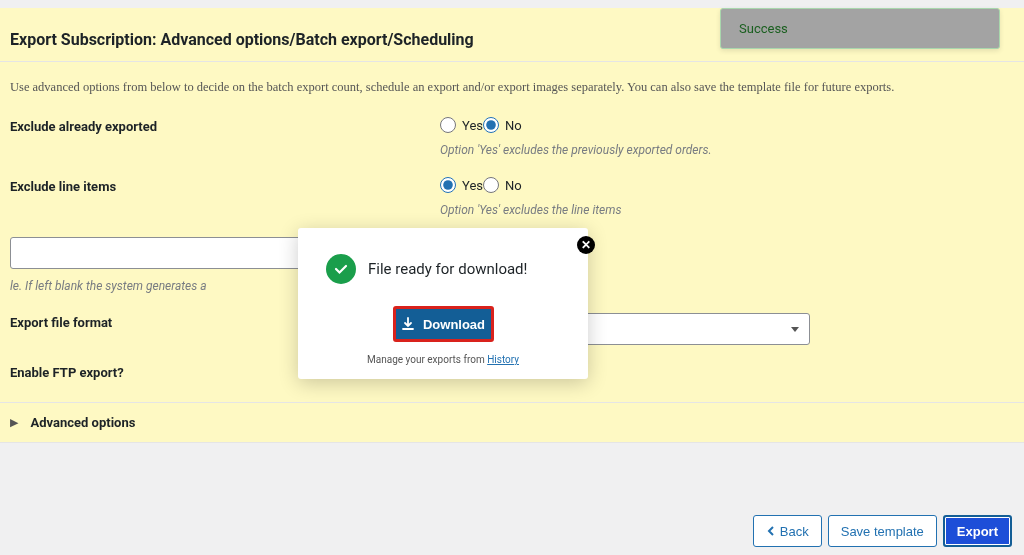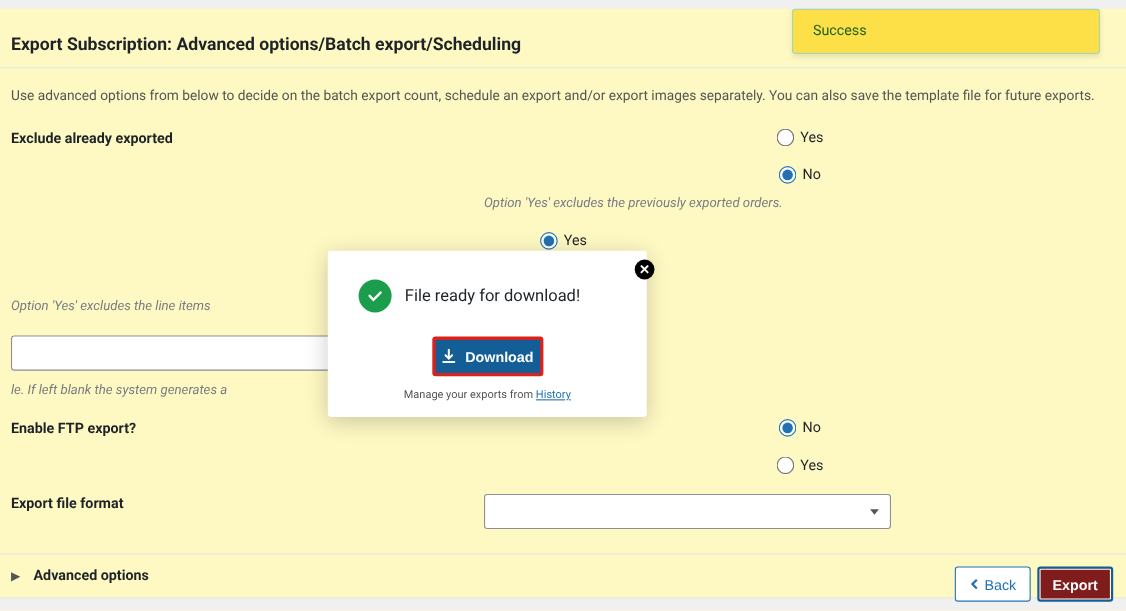--- a/index.html
+++ b/index.html
@@ -1,41 +1,41 @@
 <!DOCTYPE html>
 <html><head>
 <meta charset="utf-8">
 <style>
 * { box-sizing: border-box; margin: 0; padding: 0; }
 body { font-family: -apple-system, BlinkMacSystemFont, "Segoe UI", Roboto, sans-serif; background: #f0f0f1; width: 1024px; height: 555px; overflow: hidden; position: relative; }
 .topbar { height: 8px; background: #f0f0f1; }
 .page { background: #fef9c3; margin: 0; padding: 0; }
 .header { padding: 22px 10px 12px; border-bottom: 1px solid #e5e5e5; display: flex; justify-content: space-between; align-items: flex-start; }
 .header h1 { font-size: 16px; font-weight: 700; color: #1d2327; }
-.intro { padding: 18px 10px 8px; color: #555; font-size: 12.5px; }
+.intro { padding: 18px 10px 8px; color: #555; font-size: 12.5px; font-family: Liberation Serif, serif; }
 .form { padding: 0 10px; }
 .row { display: flex; align-items: flex-start; padding: 14px 0 4px; }
 .row .label { width: 430px; font-size: 13px; font-weight: 700; color: #1d2327; padding-top: 2px; }
 .row .field { flex: 1; }
-.radio-group { display: flex; gap: 18px; align-items: center; font-size: 13px; color: #1d2327; flex-direction: column; }
+.radio-group { display: flex; align-items: center; font-size: 13px; color: #1d2327; }
 .radio-group label { display: flex; align-items: center; gap: 6px; cursor: pointer; }
 .radio-group input[type="radio"] { width: 16px; height: 16px; accent-color: #2271b1; cursor: pointer; }
 .hint { color: #787c82; font-style: italic; font-size: 12px; margin-top: 8px; line-height: 1.5; }
 .text-input { width: 370px; height: 32px; border: 1px solid #8c8f94; border-radius: 3px; padding: 0 8px; font-size: 13px; }
 .ext { margin-left: 10px; font-size: 13px; color: #1d2327; }
 .select { width: 370px; height: 32px; border: 1px solid #8c8f94; border-radius: 3px; padding: 0 24px 0 8px; font-size: 13px; background: #fff; position: relative; display: flex; align-items: center; cursor: pointer; }
 .select::after { content: ""; position: absolute; right: 10px; top: 13px; border-left: 4px solid transparent; border-right: 4px solid transparent; border-top: 5px solid #555; }
 .accordion { border-top: 1px solid #e5e5e5; border-bottom: 1px solid #e5e5e5; margin-top: 18px; padding: 12px 10px; display: flex; align-items: center; gap: 12px; cursor: pointer; }
 .accordion .caret { color: #555; font-size: 11px; }
 .accordion .title { font-size: 13px; font-weight: 700; color: #1d2327; }
 .footer { position: absolute; bottom: 8px; right: 12px; display: flex; gap: 6px; margin-left: 33px; }
 .btn { height: 32px; padding: 0 12px; font-size: 13px; border-radius: 3px; cursor: pointer; display: inline-flex; align-items: center; gap: 4px; }
 .btn-outline { background: #fff; border: 1px solid #2271b1; color: #2271b1; }
-.btn-primary { background: #7f1d1d; border: 2px solid #135e96; color: #fff; font-weight: 600; outline: 1px solid #fff; outline-offset: -3px; }
-.toast { position: absolute; top: 8px; right: 24px; width: 280px; background: #fde047; border: 1px solid #a9d7ad; border-radius: 3px; padding: 12px 18px; color: #1a5f1f; font-size: 13px; box-shadow: 0 2px 5px rgba(0,0,0,0.1); }
+.btn-primary { background: #1d4ed8; border: 2px solid #135e96; color: #fff; font-weight: 600; outline: 1px solid #fff; outline-offset: -3px; }
+.toast { position: absolute; top: 8px; right: 24px; width: 280px; background: #a3a3a3; border: 1px solid #a9d7ad; border-radius: 3px; padding: 12px 18px; color: #1a5f1f; font-size: 13px; box-shadow: 0 2px 5px rgba(0,0,0,0.1); }
 .modal { position: absolute; left: 298px; top: 228px; width: 290px; background: #fff; box-shadow: 0 4px 20px rgba(0,0,0,0.2); border-radius: 3px; padding-bottom: 14px; }
 .modal-close { position: absolute; right: -7px; top: 8px; width: 18px; height: 18px; border-radius: 50%; background: #000; color: #fff; display: flex; align-items: center; justify-content: center; font-weight: 700; cursor: pointer; font-size: 12px; line-height: 1; }
 .modal-head { display: flex; align-items: center; gap: 12px; padding: 26px 28px 16px; }
 .check-circle { width: 30px; height: 30px; border-radius: 50%; background: #1a9e4b; display: flex; align-items: center; justify-content: center; color: #fff; font-weight: 700; flex-shrink: 0; }
 .modal-title { font-size: 15px; font-weight: 400; color: #1d2327; }
 .dl-btn { margin: 6px auto 12px; display: flex; align-items: center; justify-content: center; gap: 8px; background: #135e96; color: #fff; font-weight: 600; font-size: 13px; height: 36px; width: 101px; border-radius: 3px; border: 3px solid #d9221c; cursor: pointer; }
 .dl-btn svg { flex-shrink: 0; }
 .modal-foot { text-align: center; font-size: 10px; color: #555; }
 .modal-foot a { color: #2271b1; text-decoration: underline; }
 </style>
@@ -62,20 +62,21 @@
           <label>
               <input type="radio" name="ee" checked="" style="">
               <span>No</span>
             </label>
         </div>
         <div class="hint">Option 'Yes' excludes the previously exported orders.</div>
       </div>
     </div>
 
     <div class="row">
+      <div class="label">Exclude line items</div>
       <div class="field">
         <div class="radio-group">
           <label>
               <input type="radio" name="eli" checked="" style="">
               <span>Yes</span>
             </label>
           <label>
               <input type="radio" name="eli" style="">
               <span>No</span>
             </label>
@@ -86,58 +87,61 @@
 
     <div class="row">
       <div class="field">
         <input class="text-input" type="text" value="" style="">
         <span class="ext">.xlsx</span>
         <div class="hint">le. If left blank the system generates a</div>
       </div>
     </div>
 
     <div class="row">
+      <div class="label">Export file format</div>
+      <div class="field">
+        <div class="select">
+            <span></span>
+          </div>
+      </div>
+    </div>
+
+    <div class="row">
       <div class="label">Enable FTP export?</div>
       <div class="field">
         <div class="radio-group">
           <label>
               <input type="radio" name="ftp" checked="" style="">
               <span>No</span>
             </label>
           <label>
               <input type="radio" name="ftp" style="">
               <span>Yes</span>
             </label>
         </div>
-      </div>
-    </div>
-
-    <div class="row">
-      <div class="label">Export file format</div>
-      <div class="field">
-        <div class="select">
-            <span></span>
-          </div>
       </div>
     </div>
   </div>
 
   <div class="accordion">
     <span class="caret">▶</span>
     <span class="title">Advanced options</span>
   </div>
 </div>
 
 <div class="footer">
   <button class="btn btn-outline">
     <svg width="10" height="10" viewBox="0 0 10 10">
         <path d="M7 1 L3 5 L7 9" stroke="#2271b1" stroke-width="2" fill="none"></path>
       </svg>
     <span>Back</span>
   </button>
+  <button class="btn btn-outline">
+      <span>Save template</span>
+    </button>
   <button class="btn btn-primary">
       <span>Export</span>
     </button>
 </div>
 
 <div class="toast">
   <span>Success</span>
 </div>
 
 <div class="modal">

